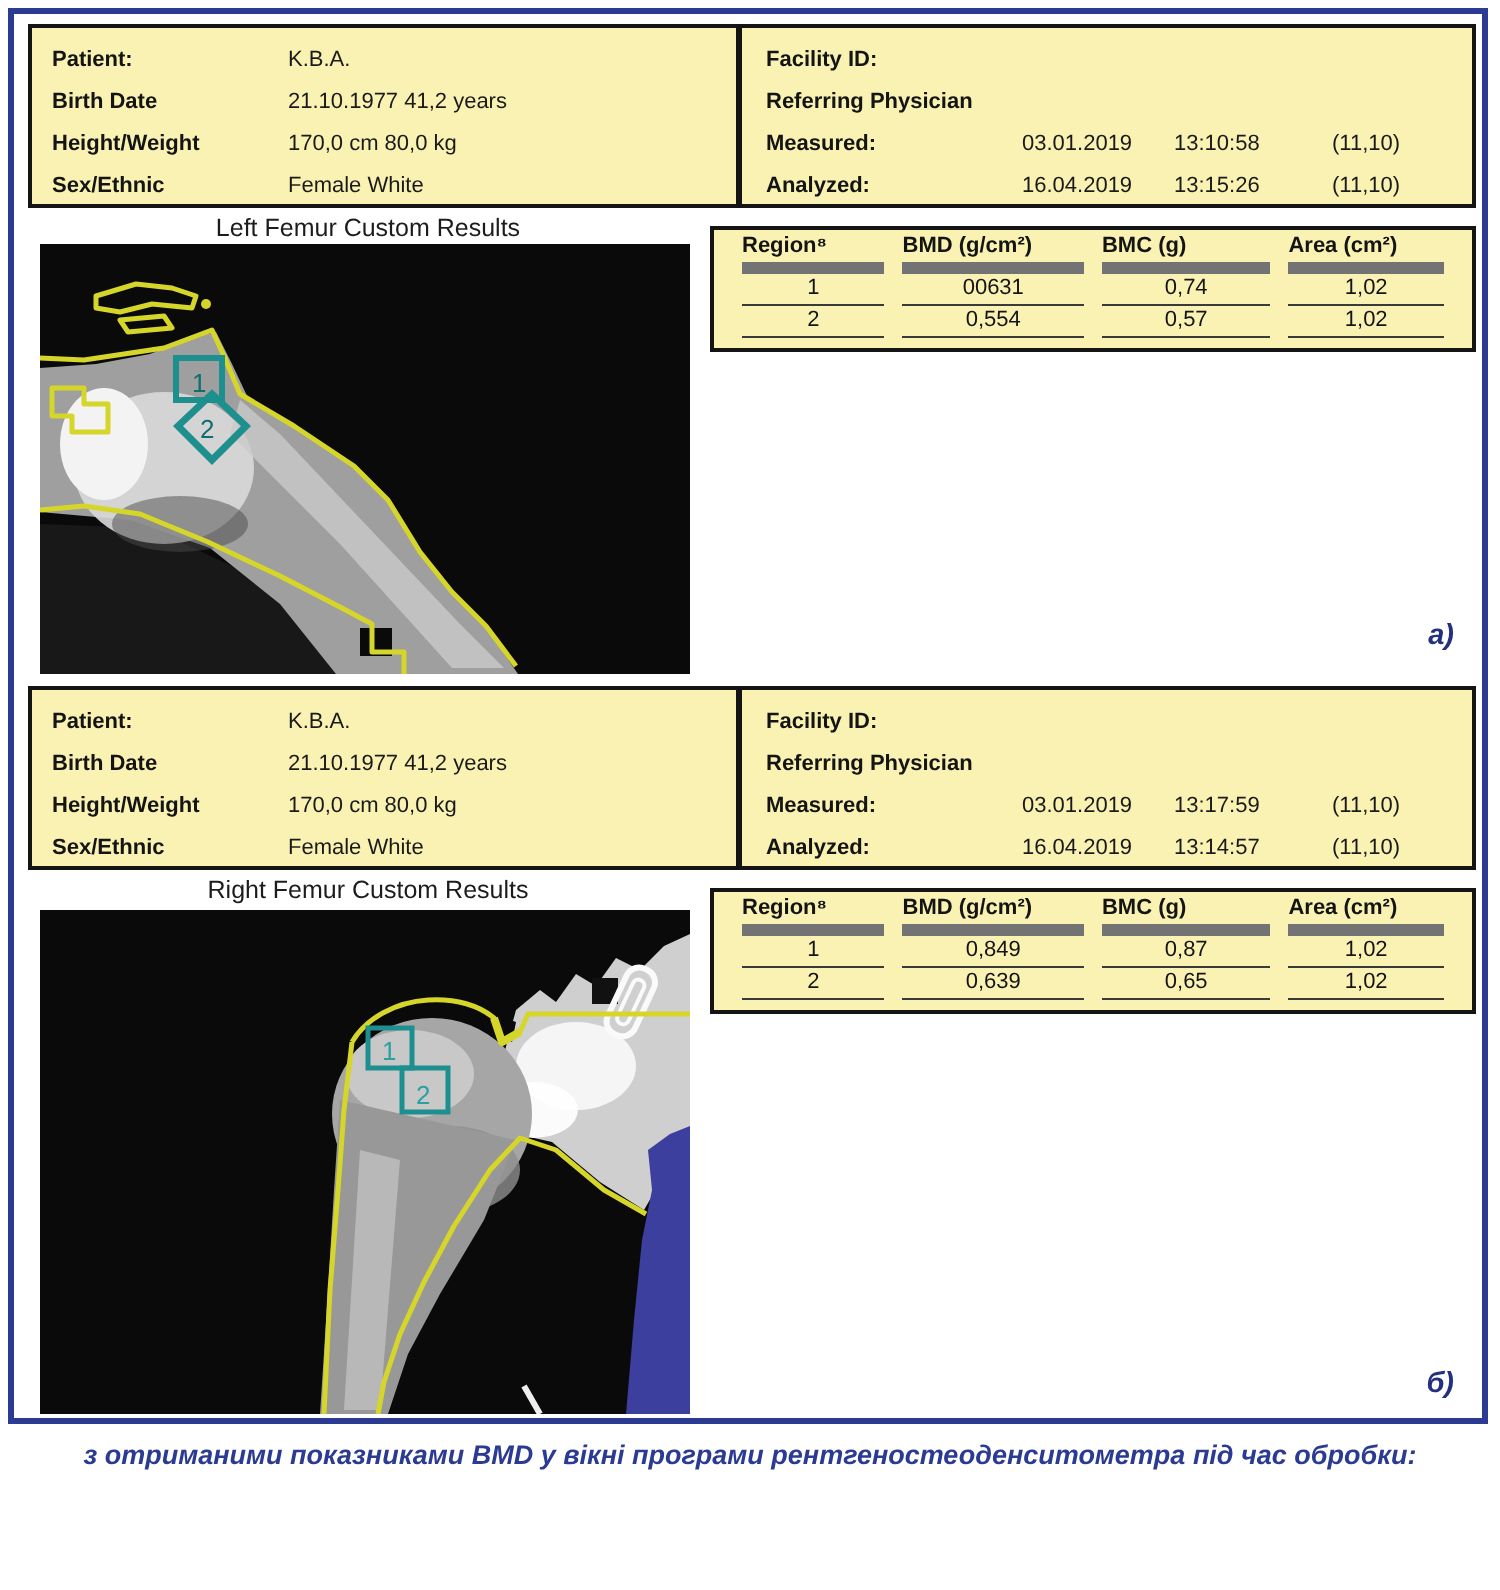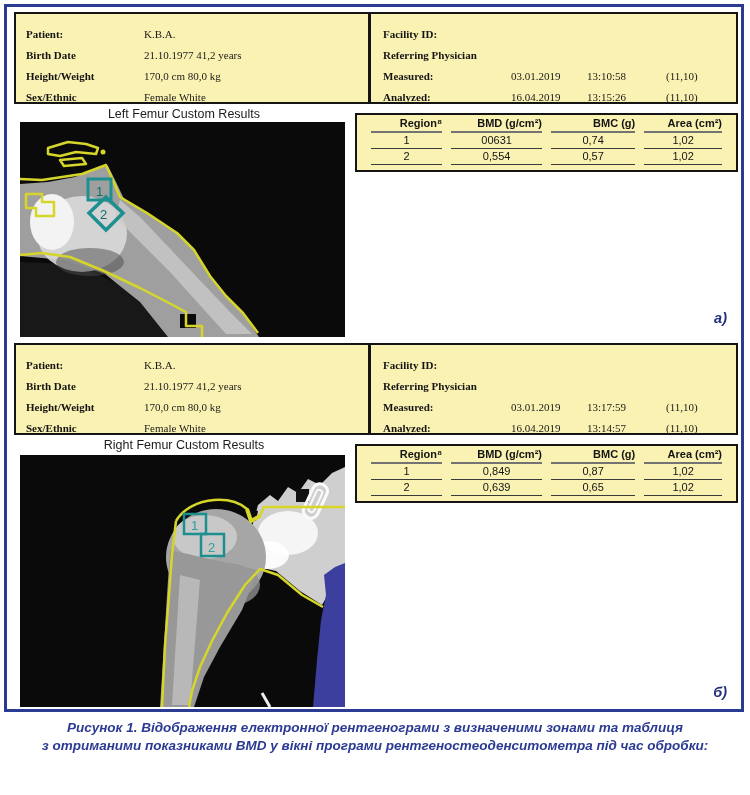--- a/index.html
+++ b/index.html
@@ -14,41 +14,41 @@
   }
   .info-box {
     position:absolute; background:#faf2b2; border:2px solid #141414;
   }
   .box-pa { left:7px;   top:5px;   width:356px; height:92px; }
   .box-fa { left:362px; top:5px;   width:369px; height:92px; }
   .box-pb { left:7px;   top:336px; width:356px; height:92px; }
   .box-fb { left:362px; top:336px; width:369px; height:92px; }
   .rows  { padding:5px 0 0 10px; }
   .rowsf { padding:5px 0 0 12px; }
-  .irow { display:flex; height:21px; align-items:flex-end; font-size:11px; white-space:nowrap;font-family:Liberation Serif, serif; }
+  .irow { display:flex; height:21px; align-items:center; font-size:11px; white-space:nowrap; }
   .irow .lbl { font-weight:bold; width:118px; flex:0 0 auto; }
   .rowsf .irow .lbl { width:128px; }
   .irow .val { color:#1a1a1a; }
   .irow .d { width:76px; flex:0 0 auto; color:#1a1a1a; }
   .irow .t { width:79px; flex:0 0 auto; color:#1a1a1a; }
   .irow .x { color:#1a1a1a; }
   .scan-title {
     position:absolute; left:12px; width:330px; text-align:center;
     font-size:12.5px; color:#1c1c1c;
   }
   .title-a { top:100px; } .title-b { top:431px; }
   .xray { position:absolute; left:13px; background:#000; display:block; }
   .xray-a { top:115px; } .xray-b { top:448px; }
   .results {
     position:absolute; left:348px; width:383px;
     background:#faf2b2; border:2px solid #141414; padding:0 5px 5px;
   }
   .res-a { top:106px; } .res-b { top:437px; }
   .results table { width:100%; border-collapse:separate; border-spacing:9px 0; font-size:11px; table-layout:fixed; }
-  .results th { font-weight:bold; border-bottom:2px solid #737373; padding:2px 0; text-align:right; white-space:nowrap; overflow:visible; }
+  .results th { font-weight:bold; border-bottom:6px solid #737373; padding:2px 0; text-align:left; white-space:nowrap; overflow:visible; }
   .results td { border-bottom:1px solid #3a3a3a; padding:1px 0 2px; text-align:center; }
   .panel-letter {
     position:absolute; right:14px; font-size:14.5px; font-weight:bold;
     font-style:italic; color:#23307f;
   }
   .letter-a { top:303px; } .letter-b { top:677px; }
   .caption {
     position:absolute; left:0; top:719px; width:750px; text-align:center;
     font-weight:bold; font-style:italic; font-size:13.5px; line-height:18px;
     color:#2b3a92;
@@ -278,15 +278,14 @@
         </tr>
       </tbody>
     </table>
   </div>
 
   <div class="panel-letter letter-b">б)</div>
 
 </div>
 
 <div class="caption">
-  <div>Рисунок 1. Відображення електронної рентгенограми з визначеними зонами та таблиця</div>
   <div>з отриманими показниками BMD у вікні програми рентгеностеоденситометра під час обробки:</div>
 </div>
 
 </body></html>

